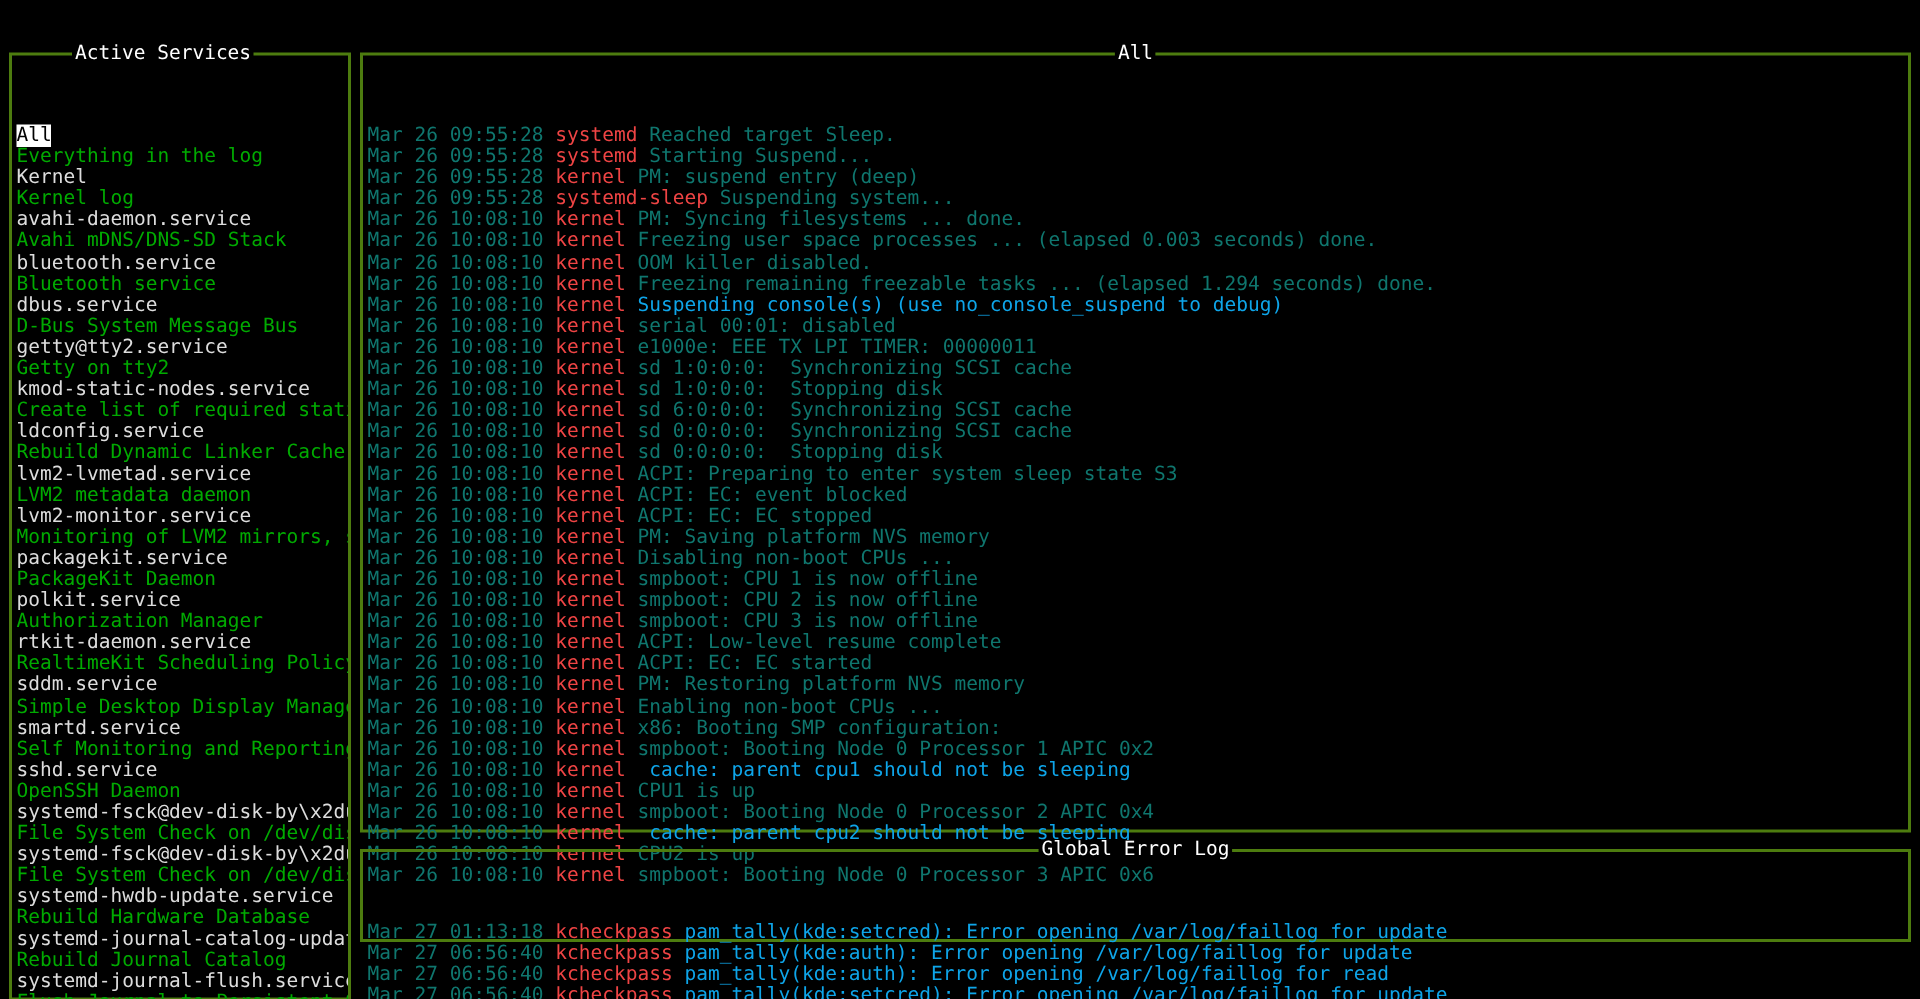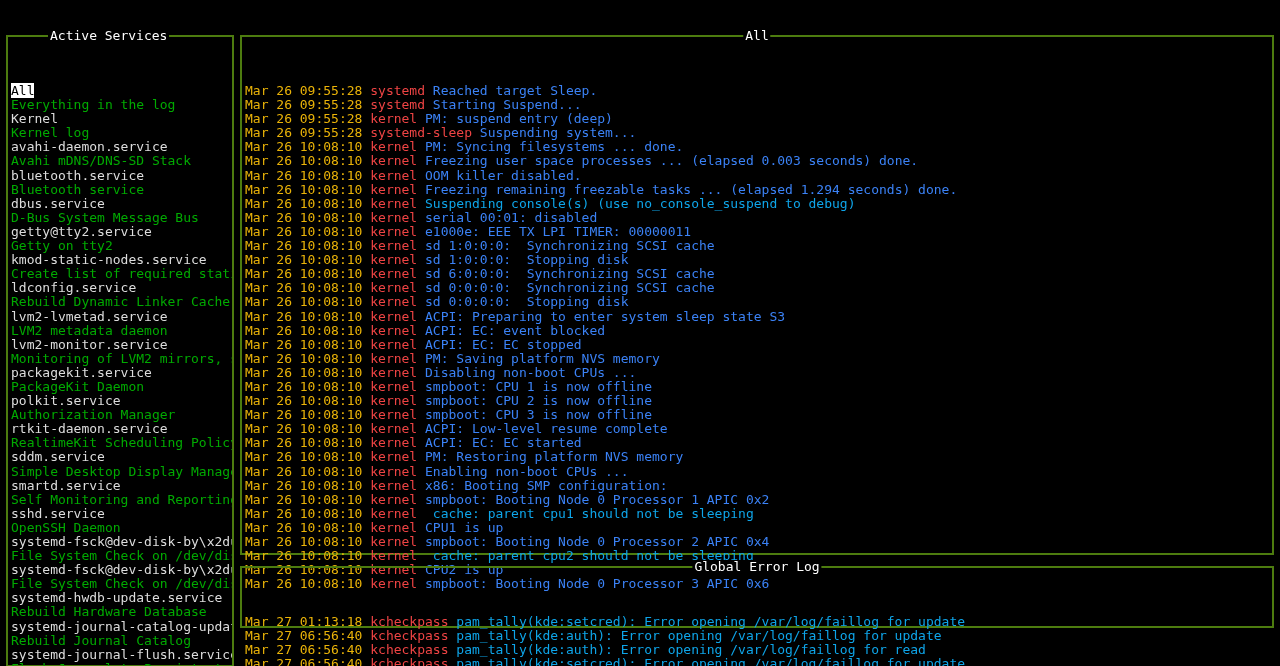--- a/index.html
+++ b/index.html
@@ -56,22 +56,22 @@
     padding: 5px 3px 3px 3px;
     overflow: hidden;
   }
   .row { height: 14.1px; }
   .sel {
     background: #fff;
     color: #000;
     display: inline;
   }
   .green0 { color: #0a0; text-align: right; }
-  .green  { color: #eab308; }
-  .grey   { color: #3b82f6; }
+  .green  { color: #0f766e; }
+  .grey   { color: #0f766e; }
   .blue   { color: #ef4444; }
   .red    { color: #0ea5e9; }
   .white  { color: #ddd; }
 </style>
 </head>
 <body>
 <div class="screen">
 
 
 

